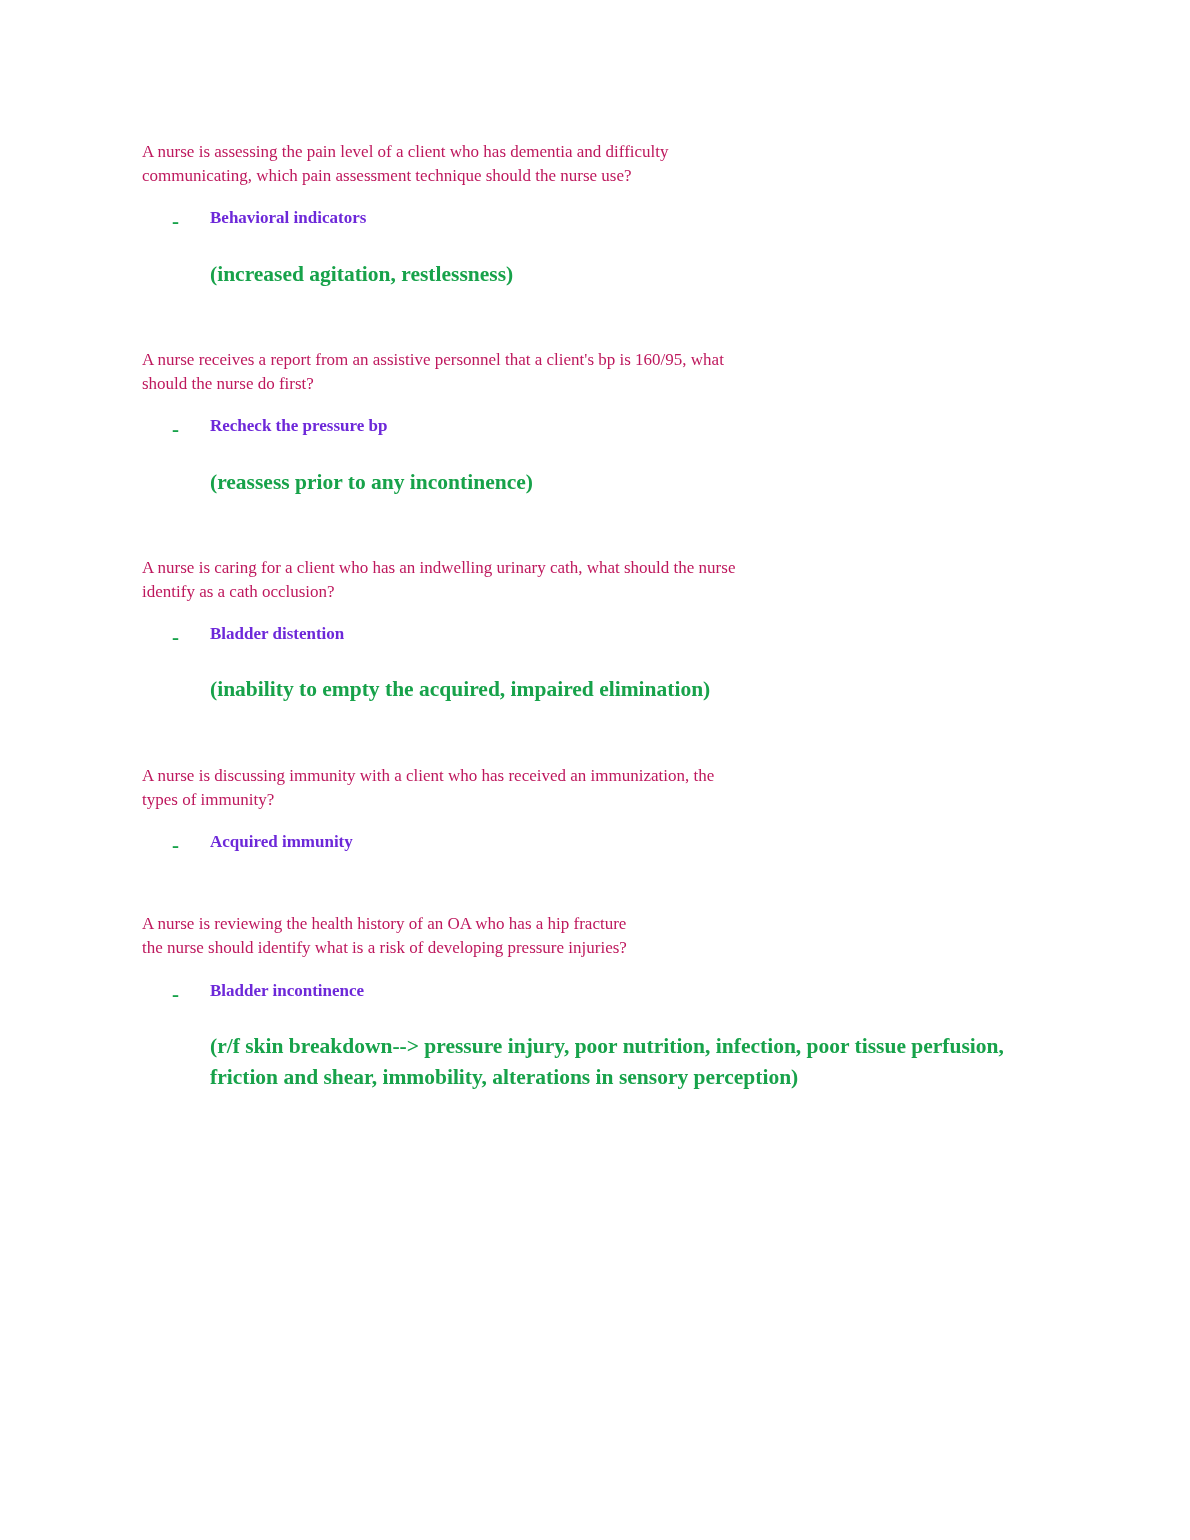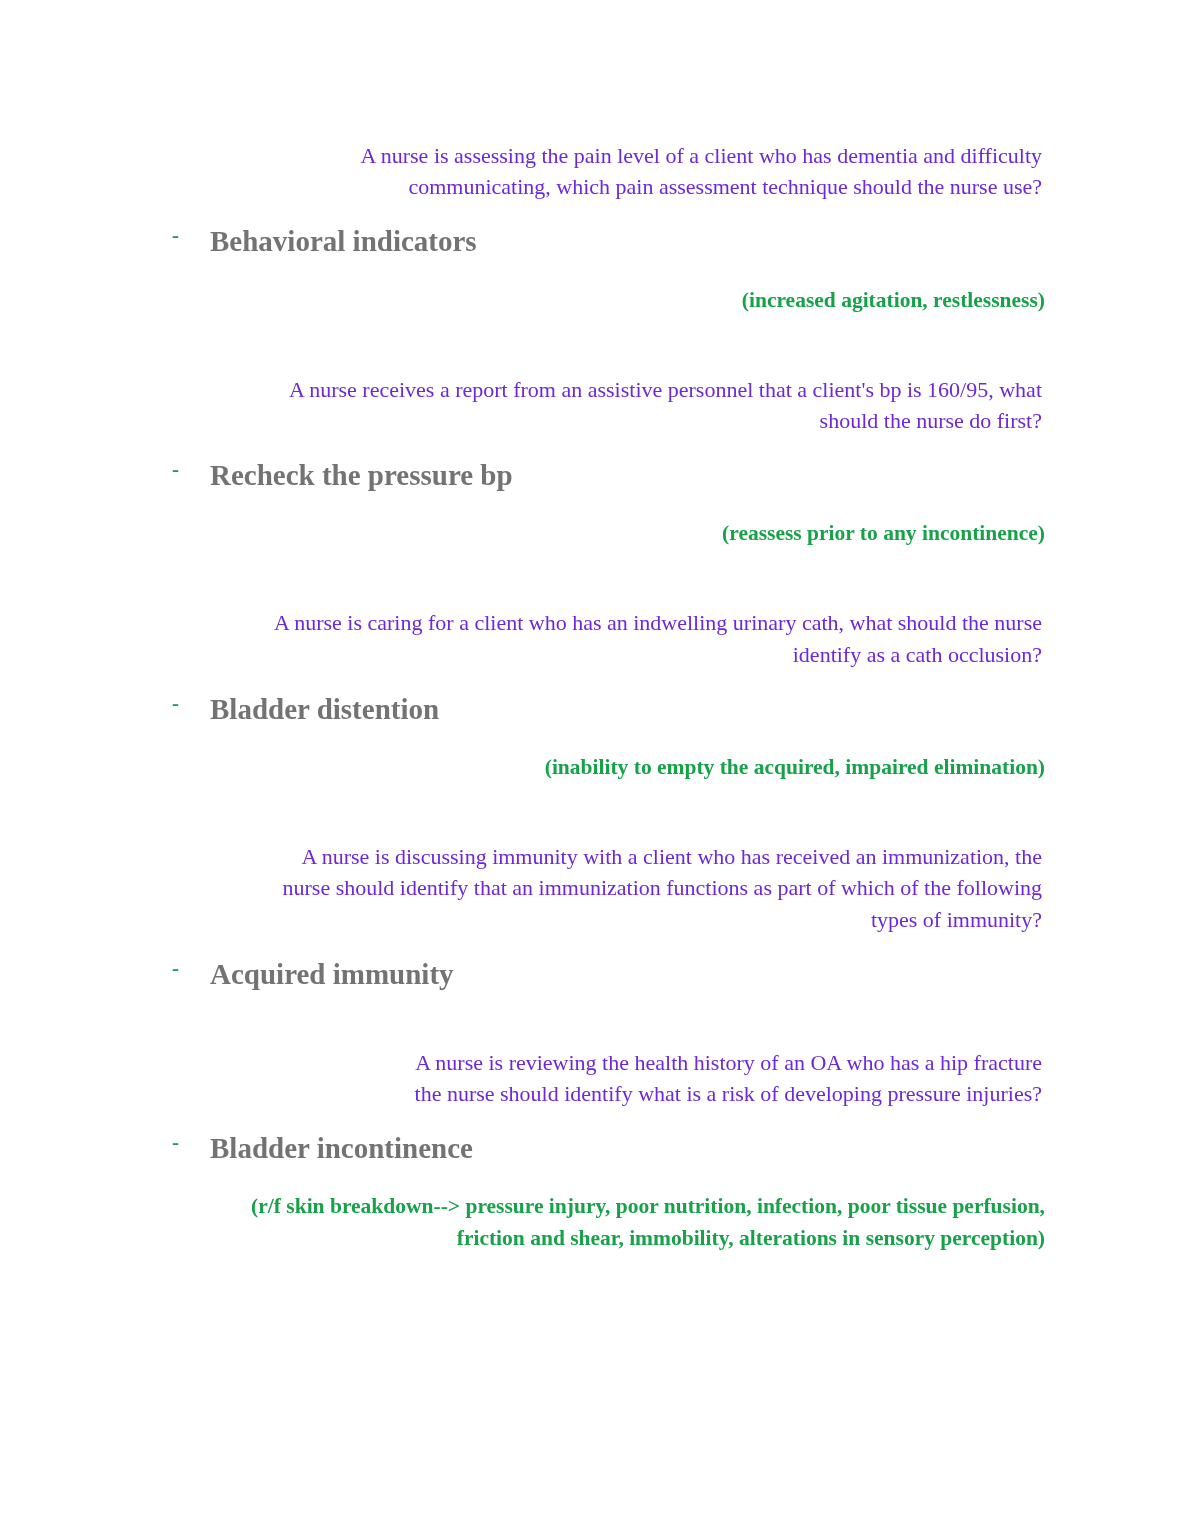--- a/index.html
+++ b/index.html
@@ -21,58 +21,56 @@
     width: 1190px;
     height: 1540px;
     background: #ffffff;
     box-sizing: border-box;
     padding: 140px 145px 0 142px;
   }
   .qa-block {
     margin-bottom: 0;
   }
   .question {
-    font-size: 22px;
+    font-size: 17px;
     line-height: 1.42;
-    color: #6d28d9;
+    color: #be185d;
     margin: 0 0 6px 0;
     max-width: 900px;
-    text-align: right;
   }
   .question .qline {
     display: block;
   }
   .answer-row {
     display: flex;
     align-items: flex-start;
     margin: 18px 0 0 0;
     padding-left: 30px;
   }
   .dash {
     color: #17a24a;
     font-weight: bold;
     font-size: 21px;
     width: 38px;
     flex: 0 0 38px;
     line-height: 1.45;
   }
   .answer-main {
-    color: #737373;
+    color: #6d28d9;
     font-weight: bold;
-    font-size: 29px;
+    font-size: 17px;
     line-height: 1.45;
   }
   .answer-note {
     color: #17a24a;
     font-weight: bold;
     font-size: 21.5px;
     line-height: 1.45;
     margin: 22px 0 0 68px;
     max-width: 845px;
-    text-align: right;
   }
   .spacer-block {
     height: 58px;
   }
   .spacer-small {
     height: 52px;
   }
 </style>
 </head>
 <body>
@@ -114,21 +112,20 @@
       <span class="dash">-</span>
       <span class="answer-main">Bladder distention</span>
     </div>
     <div class="answer-note">(inability to empty the acquired, impaired elimination)</div>
   </div>
   <div class="spacer-block"></div>
 
   <div class="qa-block">
     <div class="question">
       <span class="qline">A nurse is discussing immunity with a client who has received an immunization, the</span>
-      <span class="qline">nurse should identify that an immunization functions as part of which of the following</span>
       <span class="qline">types of immunity?</span>
     </div>
     <div class="answer-row">
       <span class="dash">-</span>
       <span class="answer-main">Acquired immunity</span>
     </div>
   </div>
   <div class="spacer-small"></div>
 
   <div class="qa-block">

